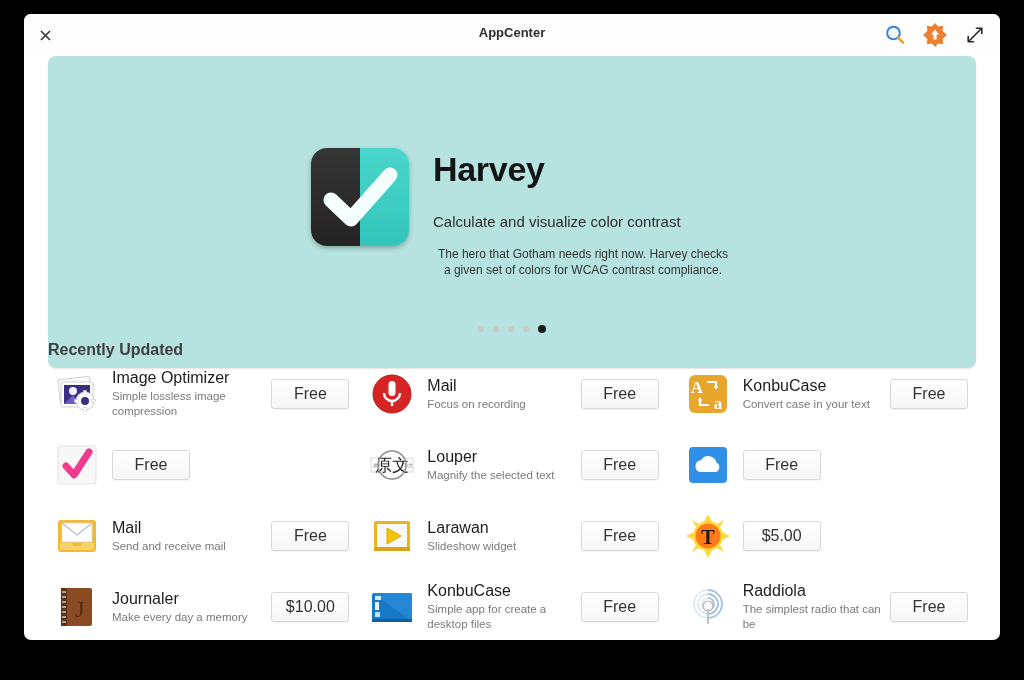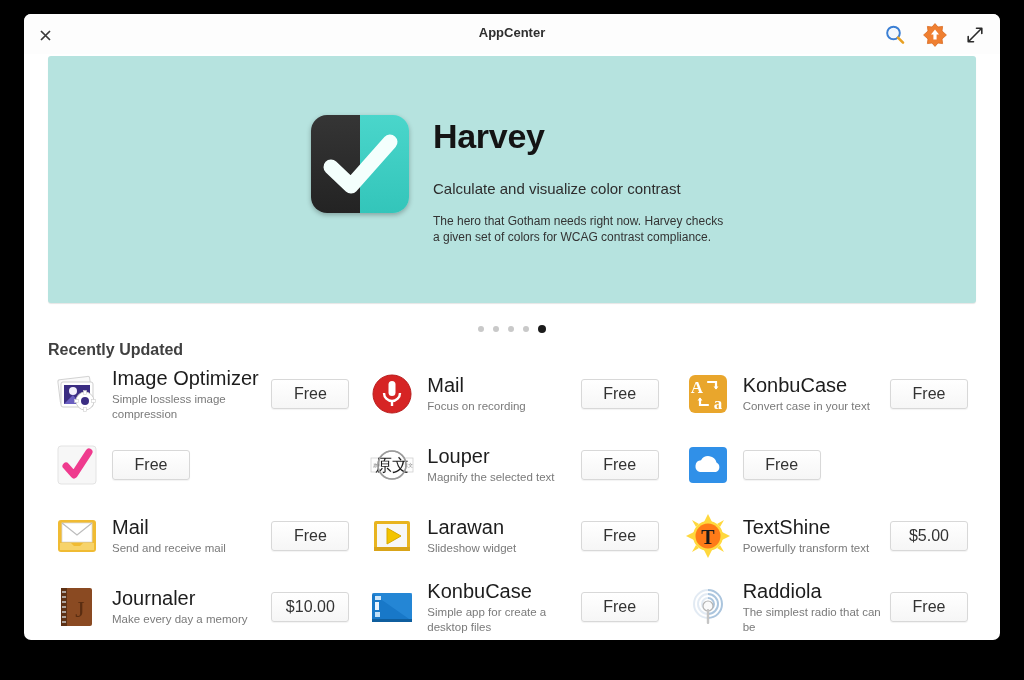--- a/index.html
+++ b/index.html
@@ -41,23 +41,23 @@
     position:absolute;right:10px;top:6px;
     display:flex;align-items:center;gap:10px;
   }
   .hdr-btn{
     width:30px;height:30px;
     display:flex;align-items:center;justify-content:center;
   }
   
   .banner{
     position:absolute;left:24px;top:42px;
-    width:928px;height:247px;
+    width:928px;height:312px;
     background:#b6e3df;
-    border-radius:3px;
+    border-radius:8px;
     box-shadow:0 1px 1px rgba(0,0,0,.10);
     display:flex;align-items:center;
   }
   .banner-inner{
     display:flex;align-items:flex-start;gap:24px;
     margin-left:263px;margin-top:2px;
   }
   .harvey-icon{
     width:98px;height:98px;
     border-radius:16px;
@@ -72,21 +72,21 @@
   .harvey-icon svg{position:absolute;left:0;top:0;}
   .banner-text{padding-top:4px;}
   .banner-title{
     font-size:34px;font-weight:bold;color:#141414;
     line-height:1.05;letter-spacing:-.3px;
   }
   .banner-sub{
     font-size:15px;color:#2d2d2d;margin-top:25px;
   }
   .banner-desc{
-    font-size:12px;color:#333;margin-top:16px;line-height:1.35;max-width:300px;
+    font-size:12px;color:#333;margin-top:16px;line-height:1.35;max-width:300px;text-align:center;
   }
   
   .dots{
     position:absolute;left:0;right:0;top:312px;
     display:flex;justify-content:center;gap:9px;
   }
   .dot{width:6px;height:6px;border-radius:50%;background:#c9c9c9;}
   .dot.active{background:#1b1b1b;width:8px;height:8px;margin-top:-1px;}
   
   .section-title{
@@ -105,21 +105,21 @@
     display:flex;align-items:center;
     padding-right:8px;
   }
   .app-icon{
     width:46px;height:46px;flex:0 0 46px;
     margin-right:12px;margin-left:6px;
     position:relative;
   }
   .app-meta{flex:1 1 auto;min-width:0;padding-right:6px;}
   .app-name{
-    font-size:20px;color:#1d1d1d;line-height:1.2;
+    font-size:16px;color:#1d1d1d;line-height:1.2;
     white-space:nowrap;
   }
   .app-desc{
     font-size:11.5px;color:#7a7a7a;line-height:1.28;margin-top:2px;
   }
   .price-btn{
     flex:0 0 auto;
     min-width:54px;
     padding:5px 11px;
     font-size:16px;color:#333;
@@ -345,24 +345,20 @@
             <polygon points="7,7 14,11 11,14"></polygon>
             <polygon points="39,7 35,14 32,11"></polygon>
             <polygon points="7,39 11,32 14,35"></polygon>
             <polygon points="39,39 32,35 35,32"></polygon>
           </g>
           <circle cx="23" cy="23" r="15" fill="#ffd83d"></circle>
           <circle cx="23" cy="23" r="12.5" fill="#ff7b18"></circle>
           <text x="23" y="31" font-family="Liberation Serif, serif" font-size="20" font-weight="bold" fill="#1a1a1a" text-anchor="middle">T</text>
         </svg>
       </div>
-      <div class="app-meta">
-        <div class="app-name">TextShine</div>
-        <div class="app-desc">Powerfully transform text</div>
-      </div>
       <div class="price-btn">$5.00</div>
     </div>
 
     <div class="app-row">
       <div class="app-icon">
         <svg width="46" height="46" viewBox="0 0 46 46">
           <rect x="7" y="4" width="31" height="38" rx="2" fill="#8a4a22"></rect>
           <rect x="7" y="4" width="6" height="38" fill="#5d3115"></rect>
           <g stroke="#c9c9c9" stroke-width="1.3">
             <line x1="8" y1="8" x2="12" y2="8"></line>

